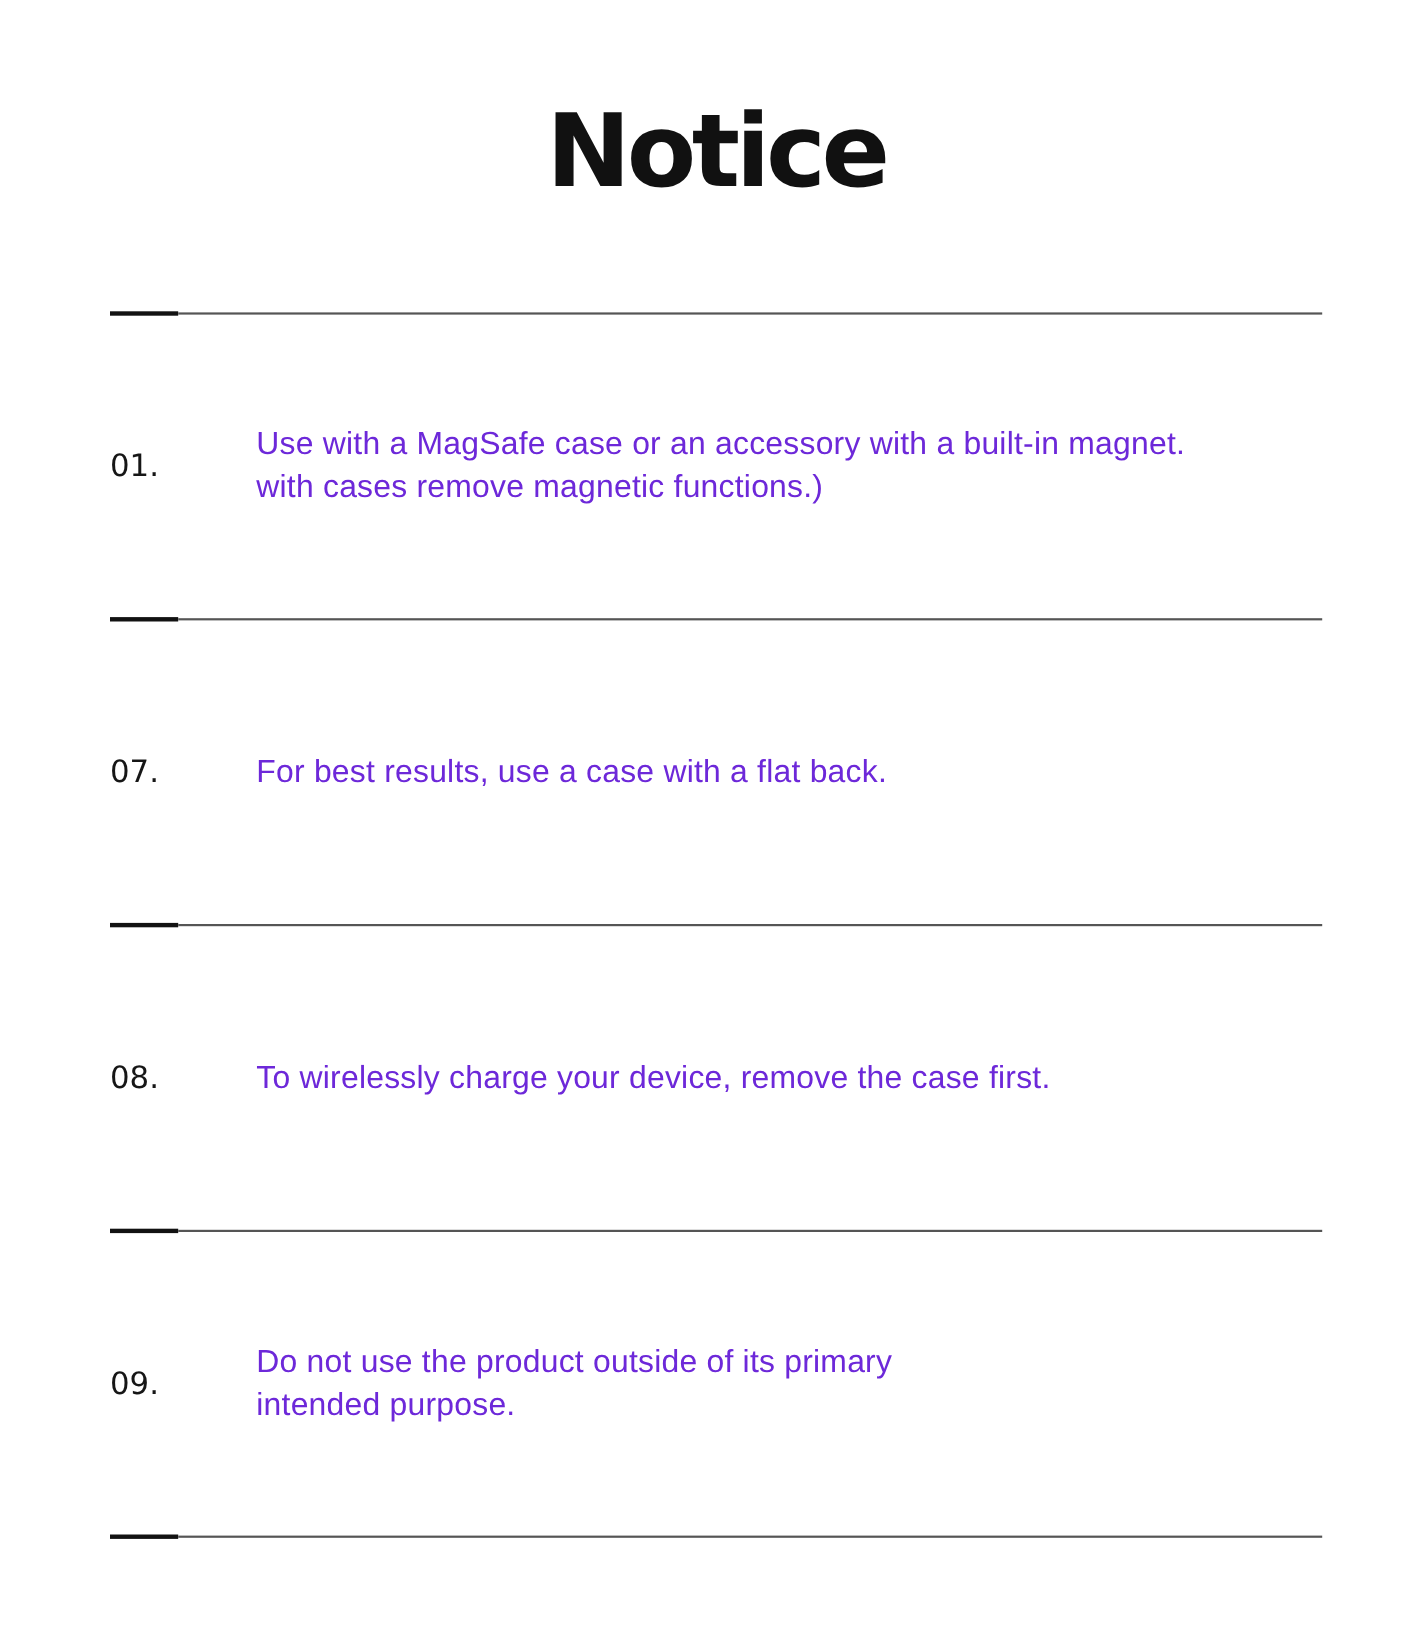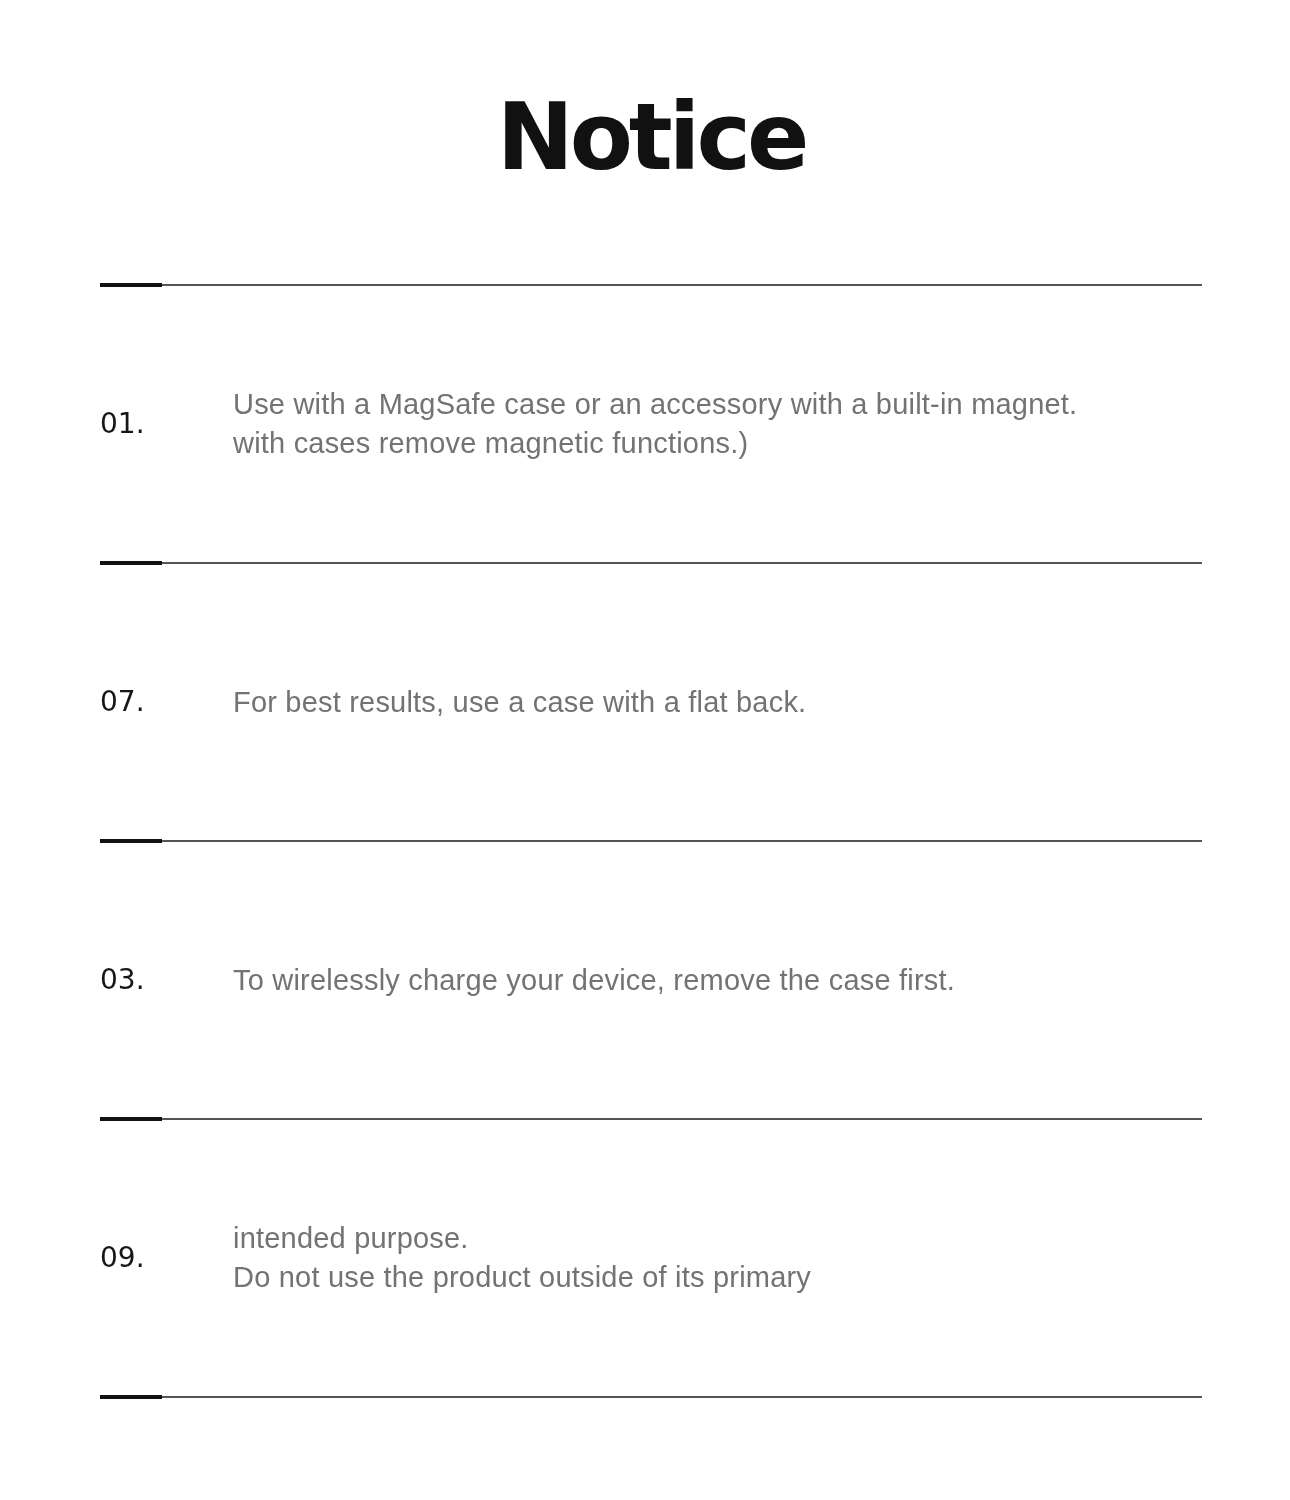--- a/index.html
+++ b/index.html
@@ -68,21 +68,21 @@
     color: #161616;
     letter-spacing: 0px;
     line-height: 1;
   }
   .text-col {
     flex: 1 1 auto;
   }
   .line {
     font-size: 29px;
     line-height: 39px;
-    color: #737373;
+    color: #6d28d9;
     letter-spacing: 0.2px;
   }
 </style>
 </head>
 <body>
 
 <div class="page">
 
   <div class="header">
     <div class="title">Notice</div>
@@ -114,38 +114,38 @@
       <div class="line">For best results, use a case with a flat back.</div>
     </div>
   </div>
 
   <div class="divider">
     <div class="thick"></div>
     <div class="thin"></div>
   </div>
   <div class="item-row">
     <div class="num-col">
-      <div class="num">03.</div>
+      <div class="num">08.</div>
     </div>
     <div class="text-col">
       <div class="line">To wirelessly charge your device, remove the case first.</div>
     </div>
   </div>
 
   <div class="divider">
     <div class="thick"></div>
     <div class="thin"></div>
   </div>
   <div class="item-row">
     <div class="num-col">
       <div class="num">09.</div>
     </div>
     <div class="text-col">
+      <div class="line">Do not use the product outside of its primary</div>
       <div class="line">intended purpose.</div>
-      <div class="line">Do not use the product outside of its primary</div>
     </div>
   </div>
 
   <div class="divider">
     <div class="thick"></div>
     <div class="thin"></div>
   </div>
 
 </div>
 

